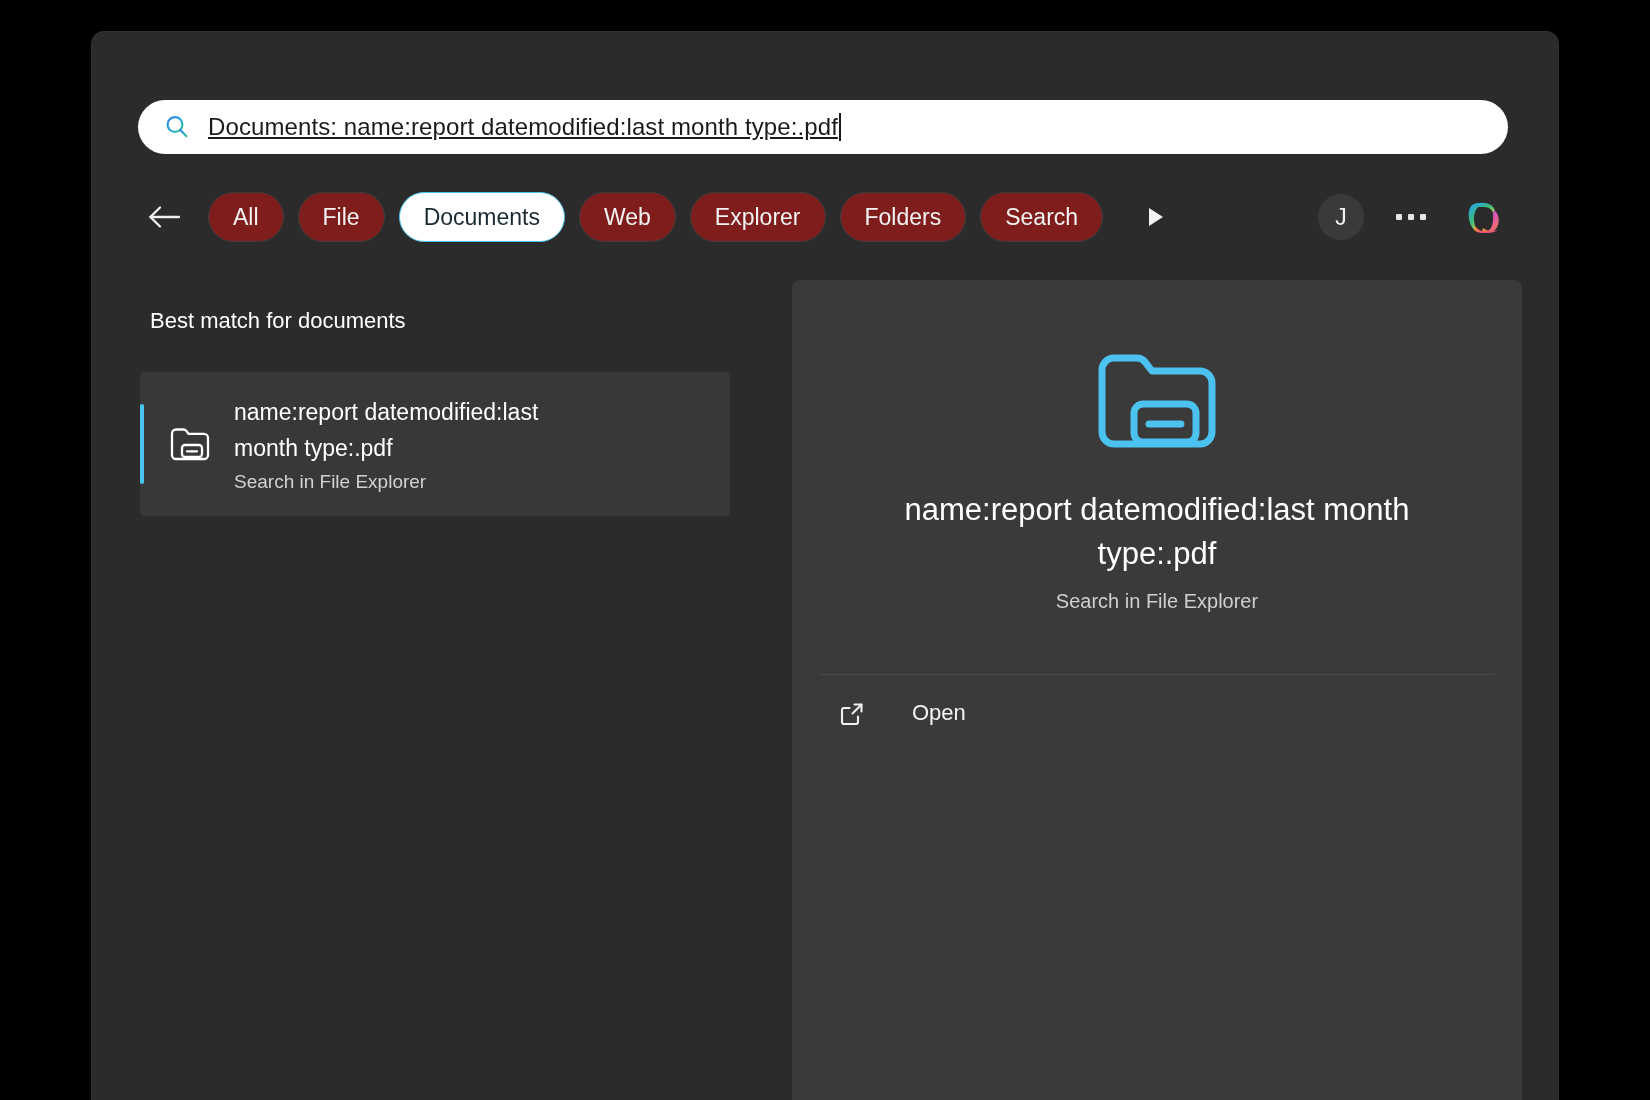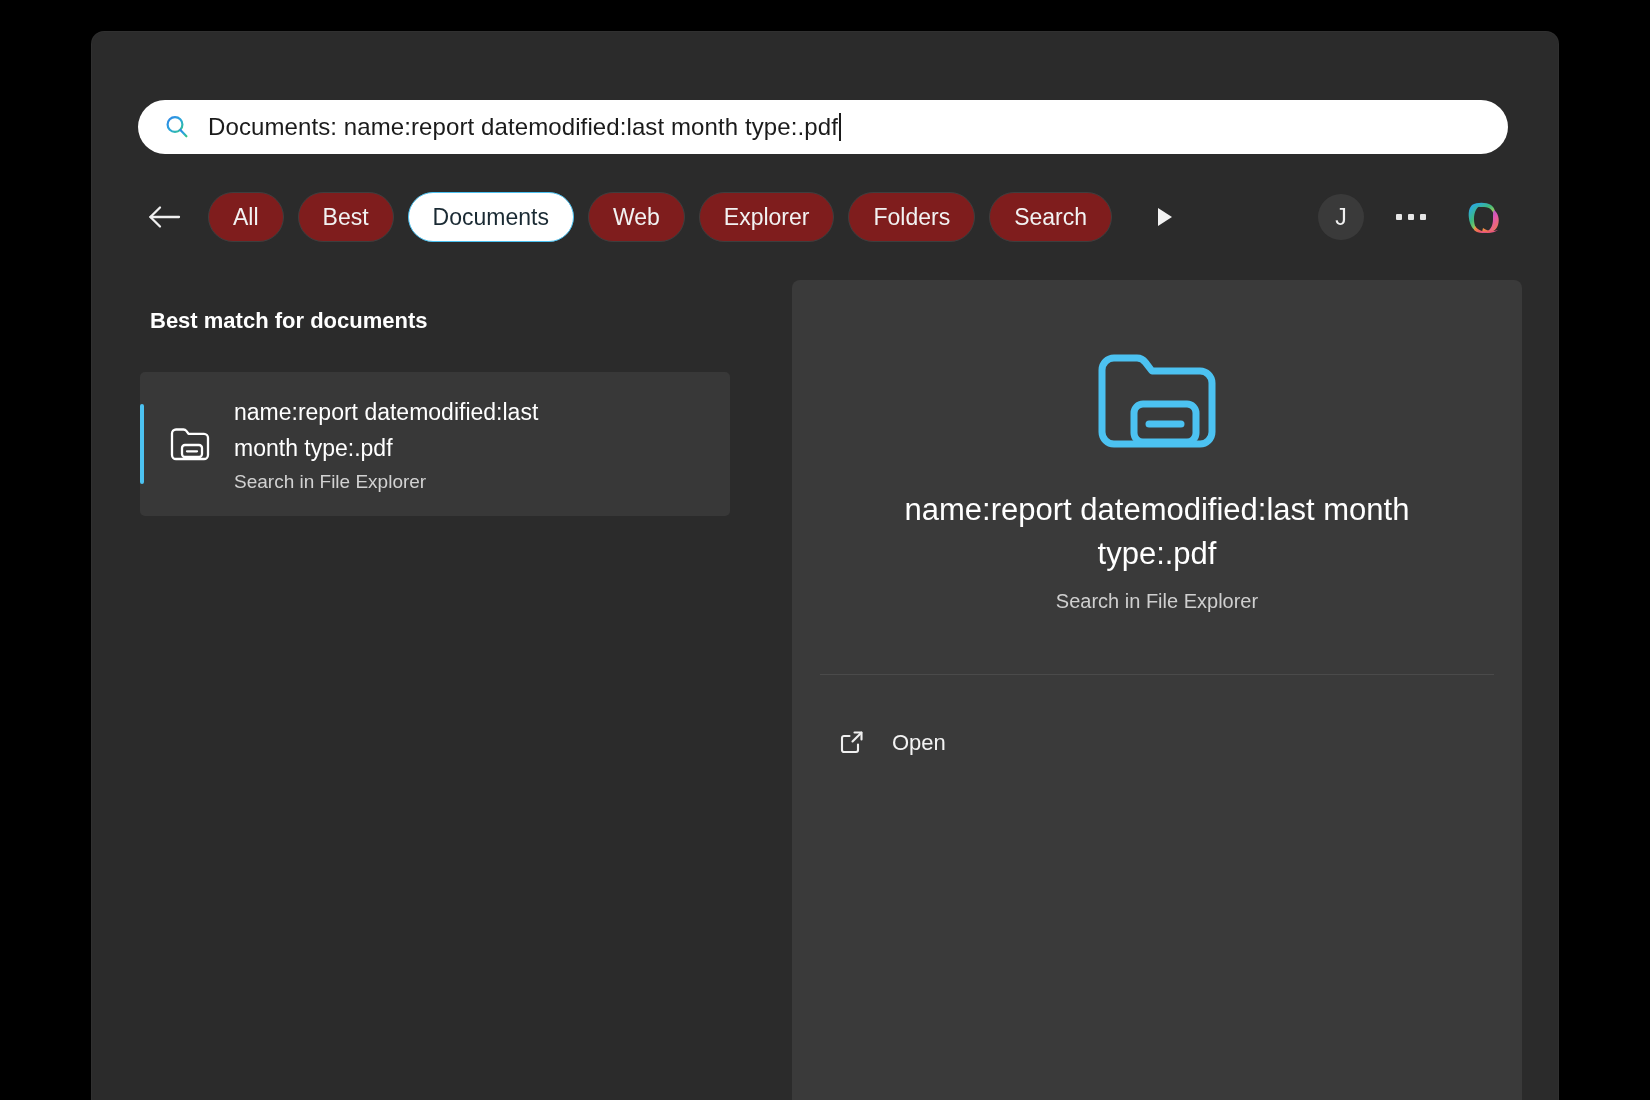--- a/index.html
+++ b/index.html
@@ -54,20 +54,21 @@
     display: block;
   }
   #search-text-wrap {
     display: flex;
     align-items: center;
     font-size: 24px;
     color: #1b1b1b;
     letter-spacing: 0.1px;
     white-space: nowrap;
     overflow: hidden;
+    text-decoration: underline;
   }
   #text-caret {
     display: inline-block;
     width: 2px;
     height: 28px;
     background: #1b1b1b;
     margin-left: 1px;
   }
 
   
@@ -168,21 +169,21 @@
     left: 0;
     top: 248px;
     width: 700px;
     bottom: 0;
   }
   #best-match-header {
     position: absolute;
     left: 58px;
     top: 28px;
     font-size: 22px;
-    font-weight: bold;
+    font-weight: normal;
     color: #ffffff;
   }
   #result-item {
     position: absolute;
     left: 48px;
     top: 92px;
     width: 590px;
     height: 144px;
     background: #383838;
     border-radius: 5px;
@@ -269,23 +270,24 @@
     top: 394px;
     height: 1px;
     background: #4a4a4a;
   }
   #open-action {
     position: absolute;
     left: 46px;
     top: 420px;
     height: 56px;
     display: flex;
-    align-items: flex-end;
+    align-items: flex-start;
     border-radius: 5px;
     padding-right: 26px;
+    gap: 20px;
   }
   #open-icon {
     width: 28px;
     height: 28px;
     flex: 0 0 28px;
     margin-right: 26px;
     display: flex;
     align-items: center;
     justify-content: center;
   }
@@ -325,21 +327,21 @@
       <svg width="34" height="26" viewBox="0 0 34 26" fill="none">
         <line x1="2.5" y1="13" x2="31" y2="13" stroke="#f0f0f0" stroke-width="2.3" stroke-linecap="round"></line>
         <polyline points="12,3.5 2.4,13 12,22.5" stroke="#f0f0f0" stroke-width="2.3" stroke-linecap="round" stroke-linejoin="round" fill="none"></polyline>
       </svg>
     </div>
 
     <div class="tab-pill">
       <span>All</span>
     </div>
     <div class="tab-pill">
-      <span>Best</span>
+      <span>File</span>
     </div>
     <div class="tab-pill selected">
       <span>Documents</span>
     </div>
     <div class="tab-pill">
       <span>Web</span>
     </div>
     <div class="tab-pill">
       <span>Explorer</span>
     </div>

